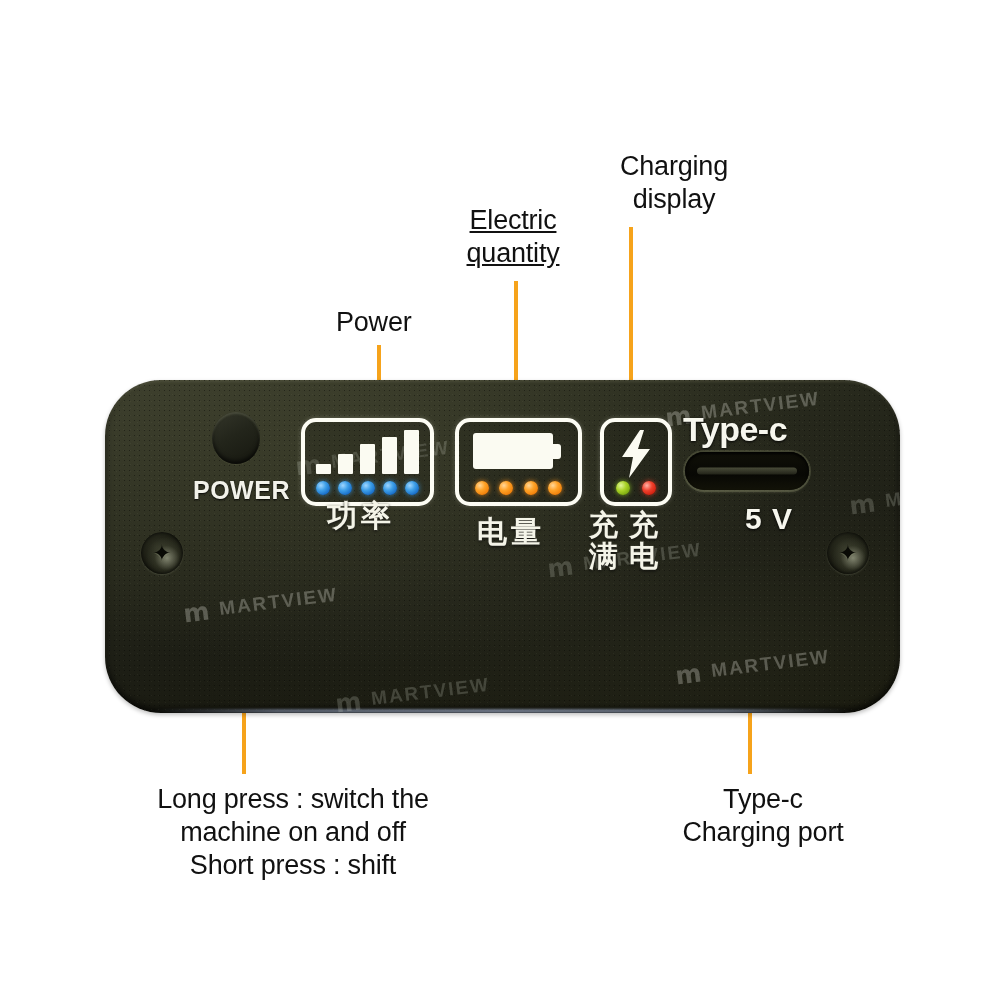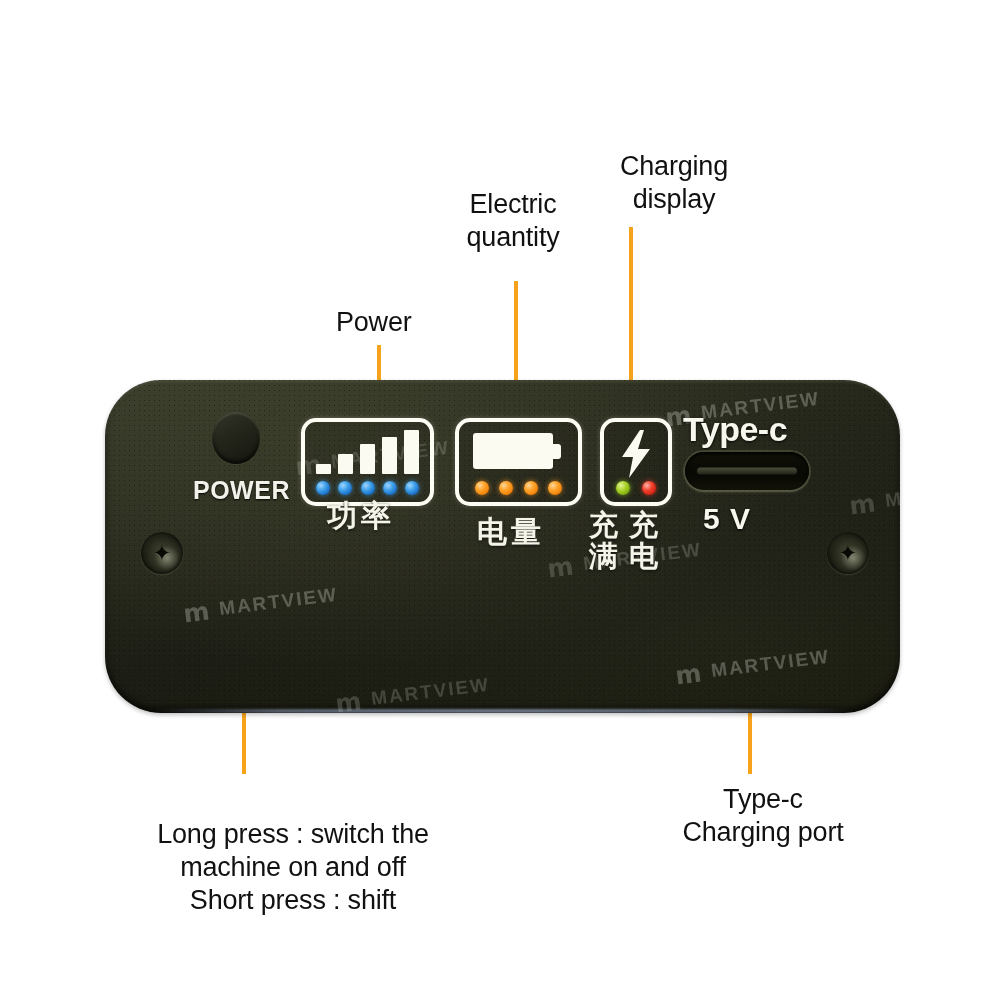--- a/index.html
+++ b/index.html
@@ -310,40 +310,40 @@
     height: 7px;
     transform: translateY(-50%);
     border-radius: 4px;
     background: linear-gradient(180deg, rgba(150,155,120,0.45), rgba(60,62,45,0.5));
   }
   #voltage-label {
     position: absolute;
     left: 598px;
     top: 122px;
     width: 90px;
-    text-align: left;
+    text-align: right;
     color: #f7f7ee;
     font-size: 30px;
     font-weight: bold;
     letter-spacing: 1px;
     text-shadow: 0 1px 3px rgba(0,0,0,0.9);
   }
 </style>
 </head>
 <body>
 
 <div class="callout" id="callout-power" style="left:336px; top:306px;">Power</div>
 
-<div class="callout center" id="callout-electric" style="left:443px; top:188px; width:140px;">Electric
+<div class="callout center" id="callout-electric" style="left:443px; top:204px; width:140px;text-decoration:underline;">Electric
 quantity</div>
 
 <div class="callout center" id="callout-charging" style="left:604px; top:150px; width:140px;">Charging
 display</div>
 
-<div class="callout center" id="callout-longpress" style="left:78px; top:783px; width:430px;margin-top:35px;">Long press : switch the
+<div class="callout center" id="callout-longpress" style="left:78px; top:783px; width:430px;">Long press : switch the
 machine on and off
 Short press : shift</div>
 
 <div class="callout center" id="callout-typec" style="left:618px; top:783px; width:290px;">Type-c
 Charging port</div>
 
 <div class="leader" style="left:377px; top:345px; height:121px;"></div>
 <div class="leader" style="left:514px; top:281px; height:186px;"></div>
 <div class="leader" style="left:629px; top:227px; height:221px;"></div>
 <div class="leader" style="left:242px; top:522px; height:252px;"></div>

